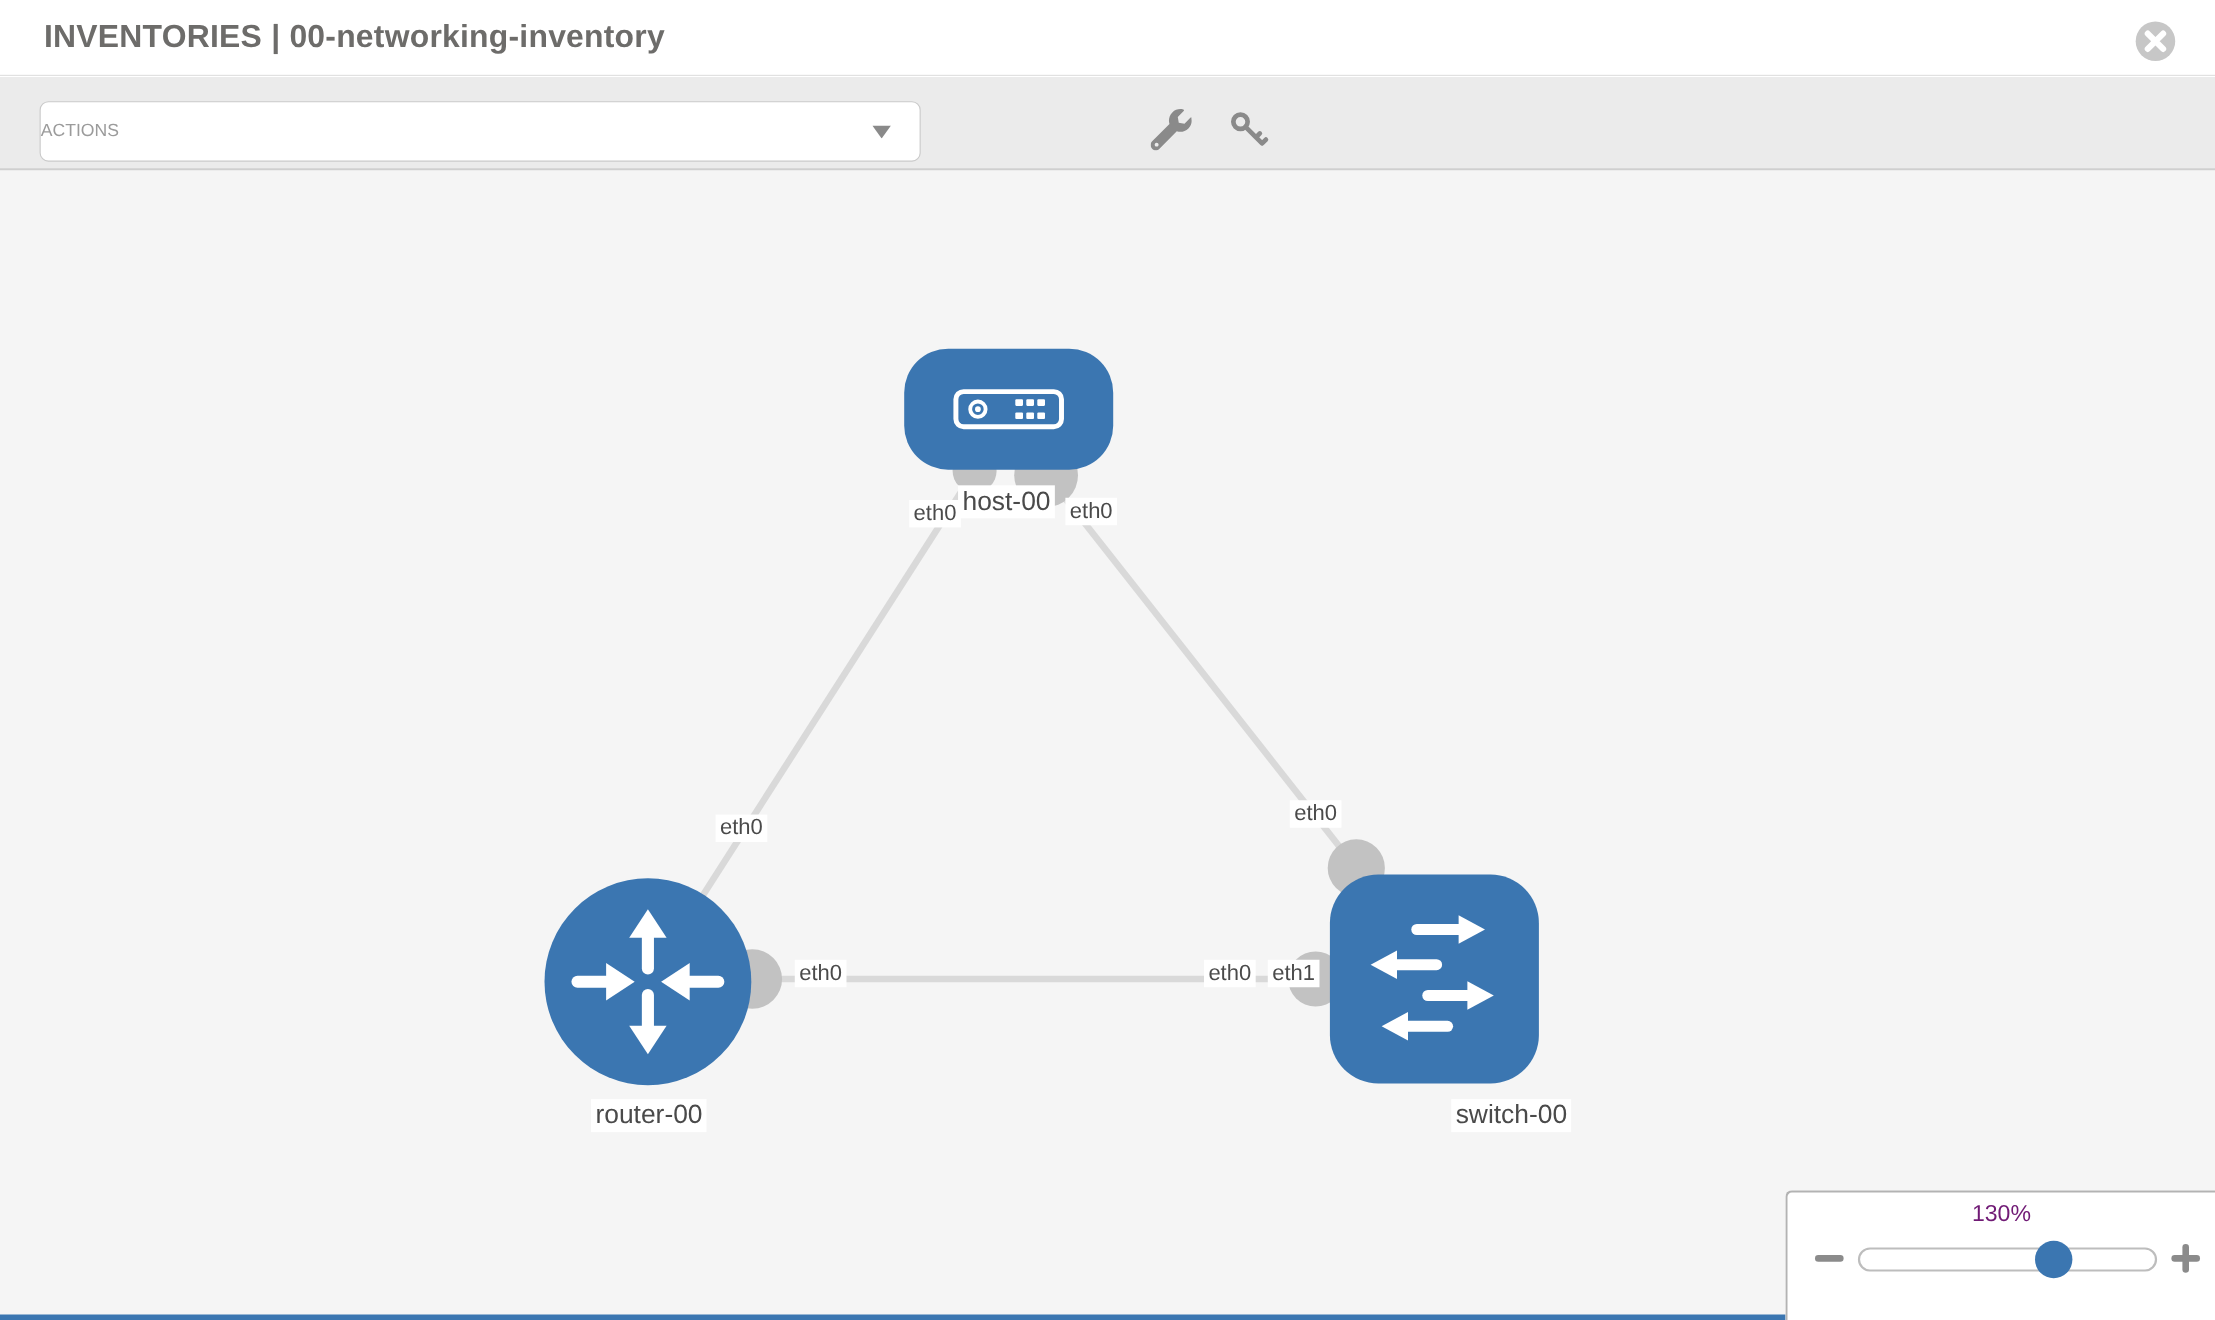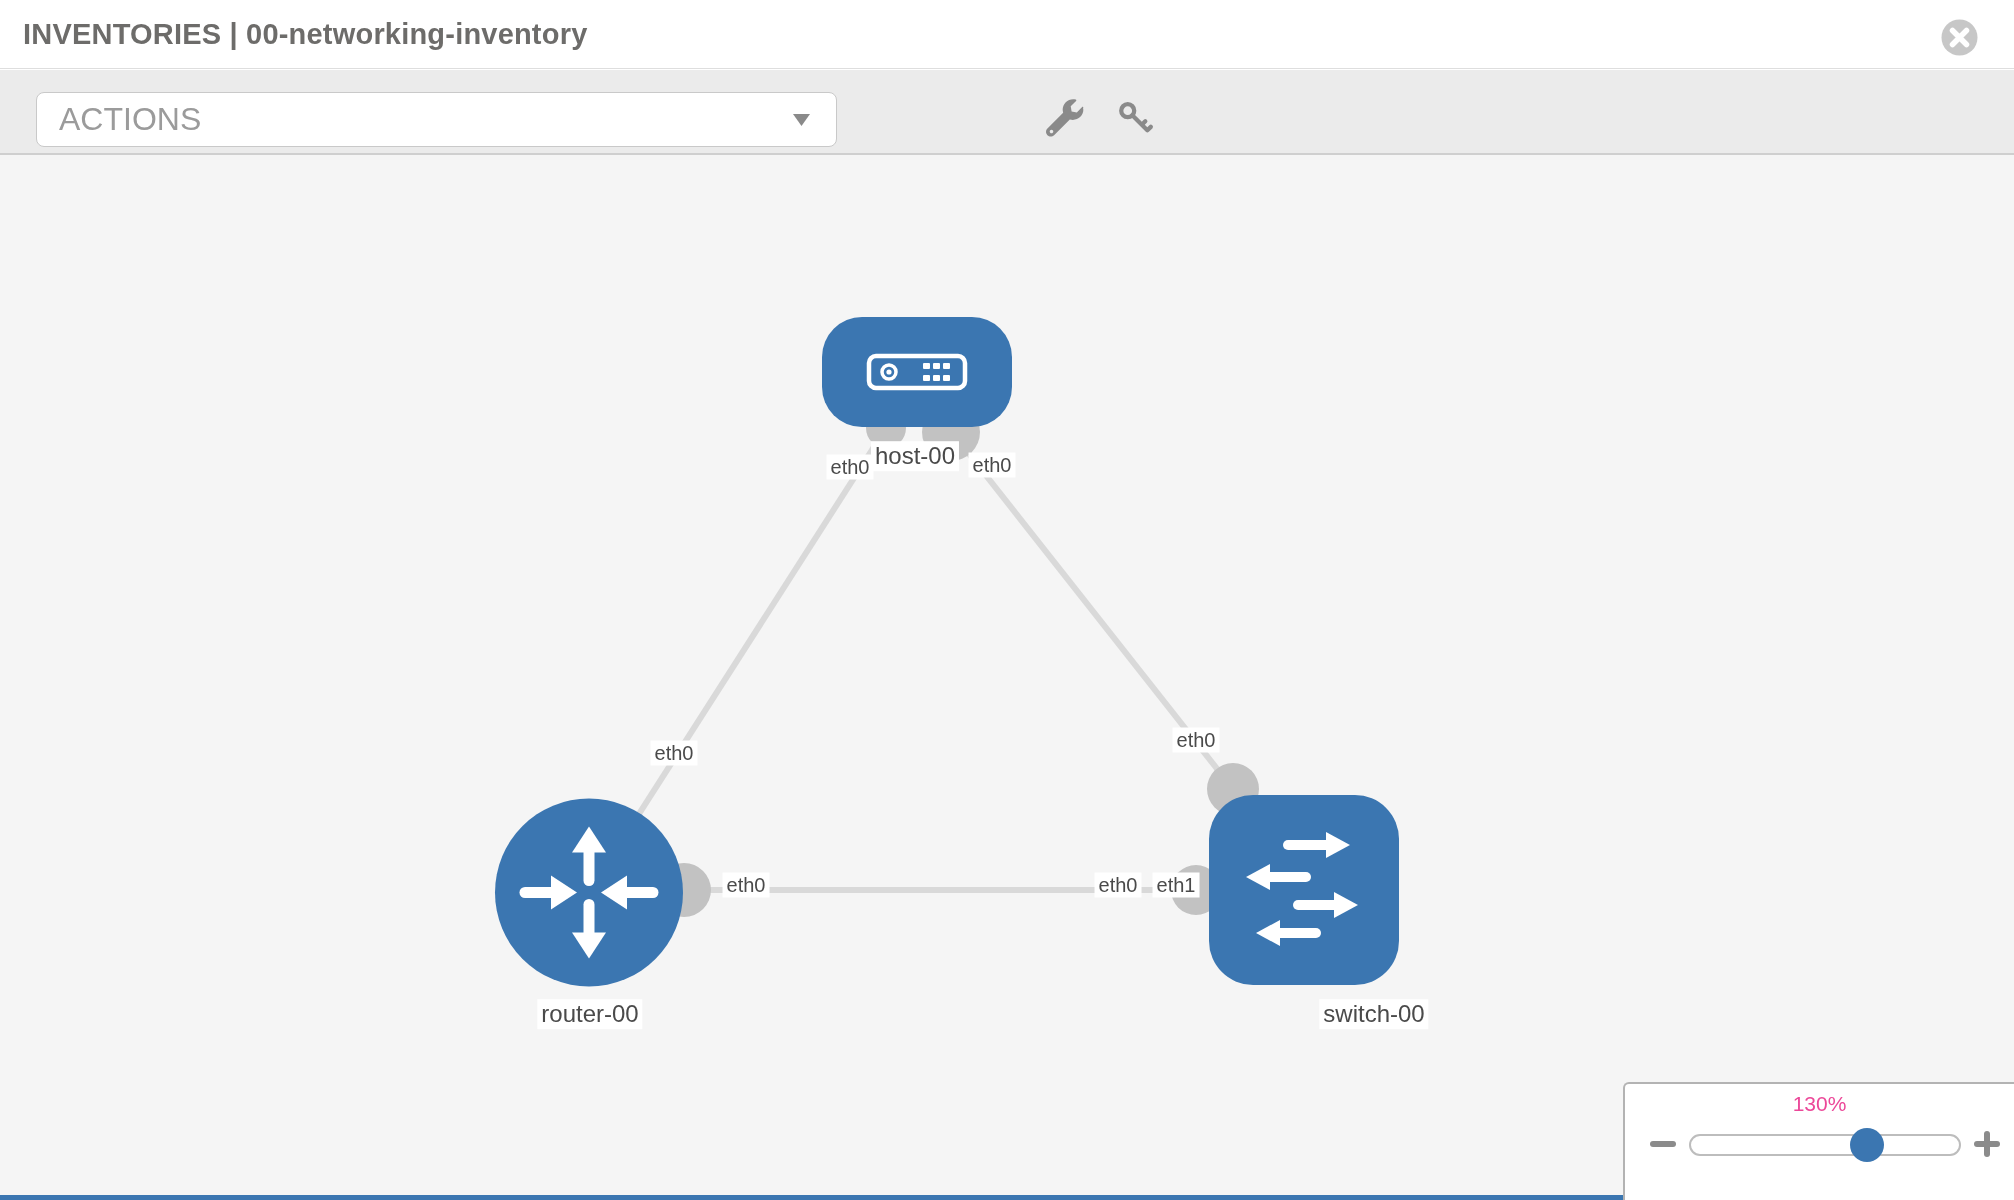--- a/index.html
+++ b/index.html
@@ -9,51 +9,51 @@
     --footer-blue:#3b76b1;
   }
   *{margin:0;padding:0;box-sizing:border-box;}
   html,body{width:2014px;height:1200px;overflow:hidden;
     font-family:"Liberation Sans",sans-serif;background:#fff;}
   .stage{position:relative;width:2014px;height:1200px;}
 
   
   .header{position:absolute;left:0;top:0;width:2014px;height:69px;background:#fff;
     border-bottom:1px solid #dedede;display:flex;align-items:center;}
-  .title{padding-left:23px;font-size:29px;font-weight:700;color:var(--title-gray);letter-spacing:.2px;}
+  .title{padding-left:40px;font-size:29px;font-weight:700;color:var(--title-gray);letter-spacing:.2px;}
   .close-btn{position:absolute;right:36px;top:19px;width:37px;height:37px;cursor:pointer;}
 
   
   .toolbar{position:absolute;left:0;top:70px;width:2014px;height:85px;
     background:var(--toolbar-bg);border-bottom:2px solid #cfcfcf;}
   .select{position:absolute;top:22px;height:55px;background:#fff;border:1px solid #c9c9c9;
     border-radius:8px;display:flex;align-items:center;cursor:pointer;}
   .select-actions{left:36px;width:801px;}
   .select-search{left:1184px;width:795px;}
-  .select .sel-label{margin-left:22px;font-size:32px;color:var(--placeholder-gray);}
+  .select .sel-label{font-size:16px;color:var(--placeholder-gray);}
   .select .caret{position:absolute;right:26px;top:50%;transform:translateY(-50%);}
   .tool-icon{position:absolute;top:29px;width:38px;height:38px;cursor:pointer;}
   .icon-wrench{left:1046px;}
   .icon-key{left:1116px;}
 
   
   .canvas{position:absolute;left:0;top:155px;width:2014px;height:1045px;background:var(--canvas-bg);}
   .canvas svg.topology{position:absolute;left:0;top:0;}
 
   
   .glabel{position:absolute;transform:translate(-50%,-50%);background:#fff;color:var(--label-text);
     white-space:nowrap;padding:1px 4px;line-height:1.15;}
   .glabel.node-label{font-size:24px;}
   .glabel.if-label{font-size:20px;}
 
   
   .zoom-panel{position:absolute;left:1623px;top:927px;width:391px;height:118px;background:#fff;
     border-top:2px solid #b3b3b3;border-left:2px solid #b3b3b3;border-top-left-radius:6px;}
   .zoom-level{position:absolute;left:0;top:8px;width:100%;text-align:center;
-    font-size:21px;color:#ec4899;}
+    font-size:21px;color:#701a75;}
   .zoom-minus{position:absolute;left:24px;top:46px;cursor:pointer;}
   .zoom-plus{position:absolute;left:348px;top:46px;cursor:pointer;}
   .zoom-track{position:absolute;left:64px;top:50px;width:272px;height:22px;background:#fff;
     border:2px solid #bdbdbd;border-radius:12px;cursor:pointer;}
   .zoom-thumb{position:absolute;left:159px;top:-8px;width:34px;height:34px;border-radius:50%;
     background:var(--node-blue);cursor:grab;}
 
   .footer-strip{position:absolute;left:0;top:1195px;width:1623px;height:5px;background:var(--footer-blue);}
 </style>
 </head>

